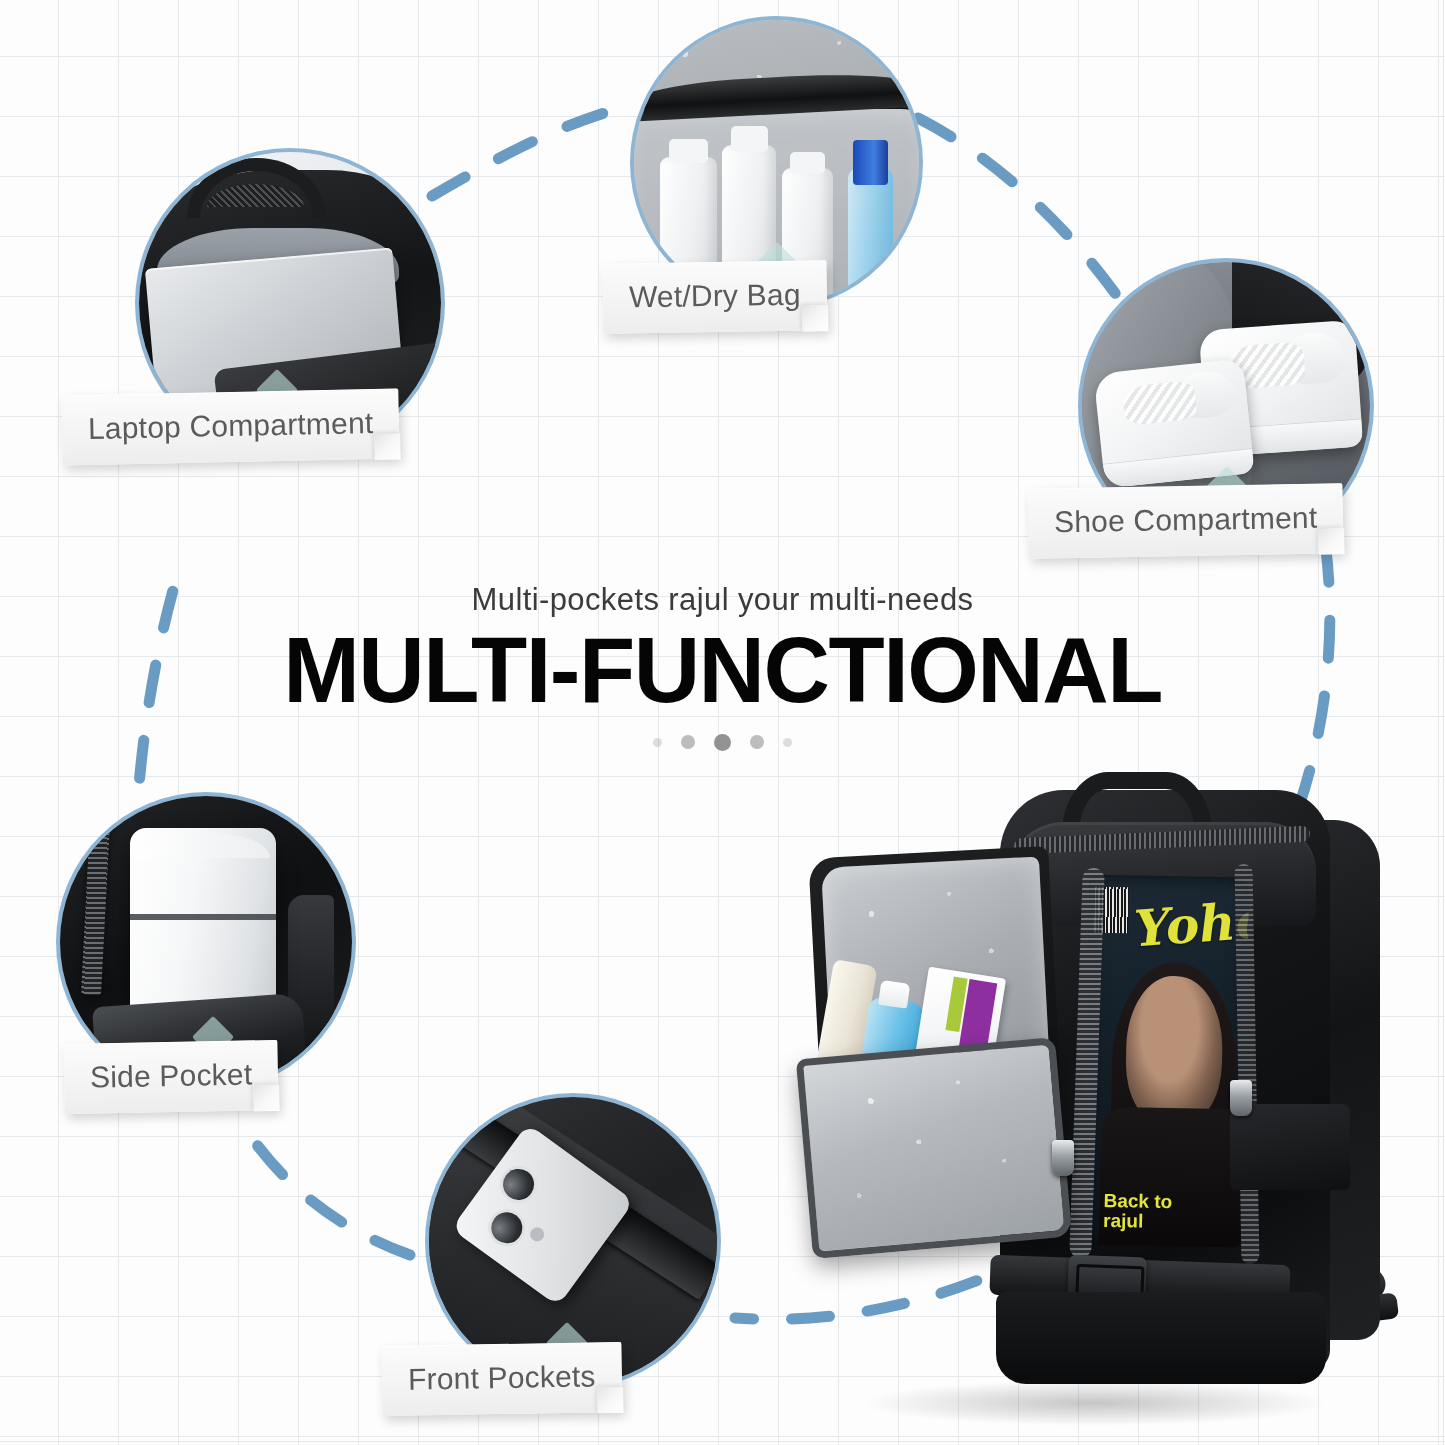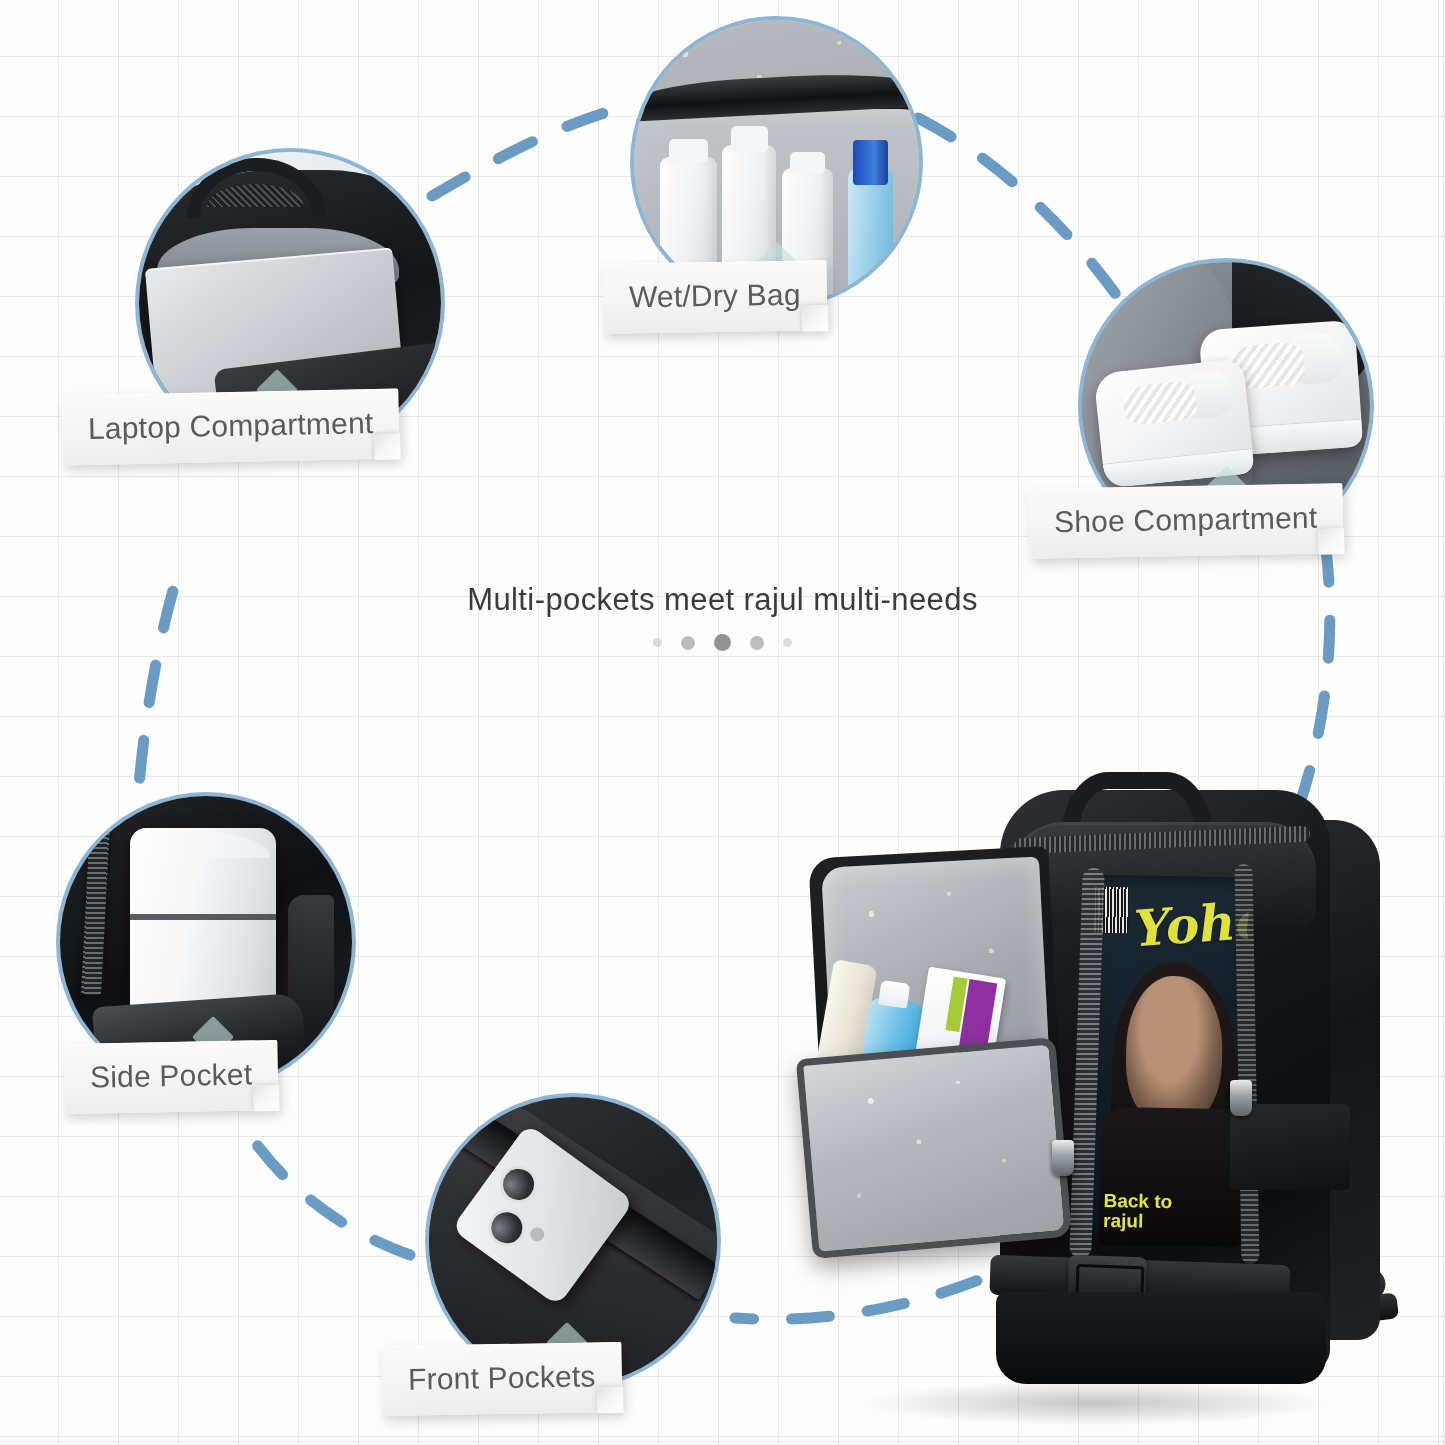--- a/index.html
+++ b/index.html
@@ -380,21 +380,22 @@
         <div class="fp-cam" style="left:14%; top:22%; width:24%; aspect-ratio:1;"></div>
         <div class="fp-cam" style="left:46%; top:10%; width:24%; aspect-ratio:1;"></div>
         <div style="position:absolute; left:30%; top:50%; width:11%; aspect-ratio:1; border-radius:50%; background:#b9bdc1;"></div>
       </div>
     </div>
   </div>
   <div class="accent-diamond" style="left:552px; top:1328px;"></div>
   <div class="label" style="left:382px; top:1344px; transform:rotate(-1deg);">Front Pockets</div>
 
   <div id="center-block" style="top:582px;">
-    <div id="subtitle">Multi-pockets meet rajul multi-needs</div>
+    <div id="subtitle">Multi-pockets rajul your multi-needs</div>
+    <div id="title">MULTI-FUNCTIONAL</div>
     <div id="dots">
         <span class="dot" style="width: 9px; height: 9px; opacity: 0.22;"></span>
         <span class="dot" style="width: 14px; height: 14px; opacity: 0.45;"></span>
         <span class="dot" style="width: 17px; height: 17px; opacity: 0.75;"></span>
         <span class="dot" style="width: 14px; height: 14px; opacity: 0.45;"></span>
         <span class="dot" style="width: 9px; height: 9px; opacity: 0.22;"></span>
       </div>
   </div>
 
   <div id="hero">

